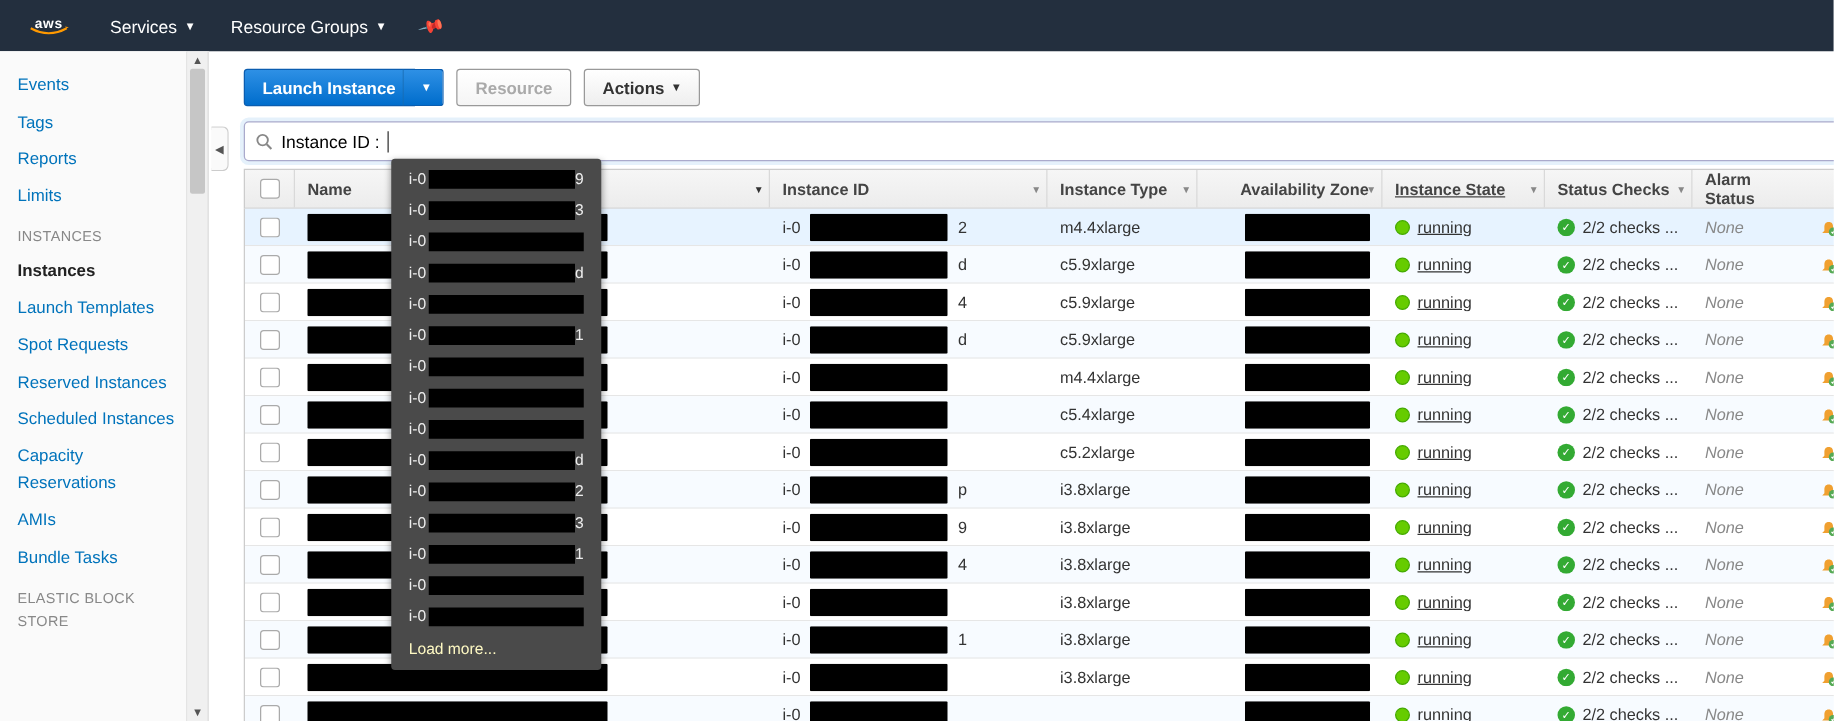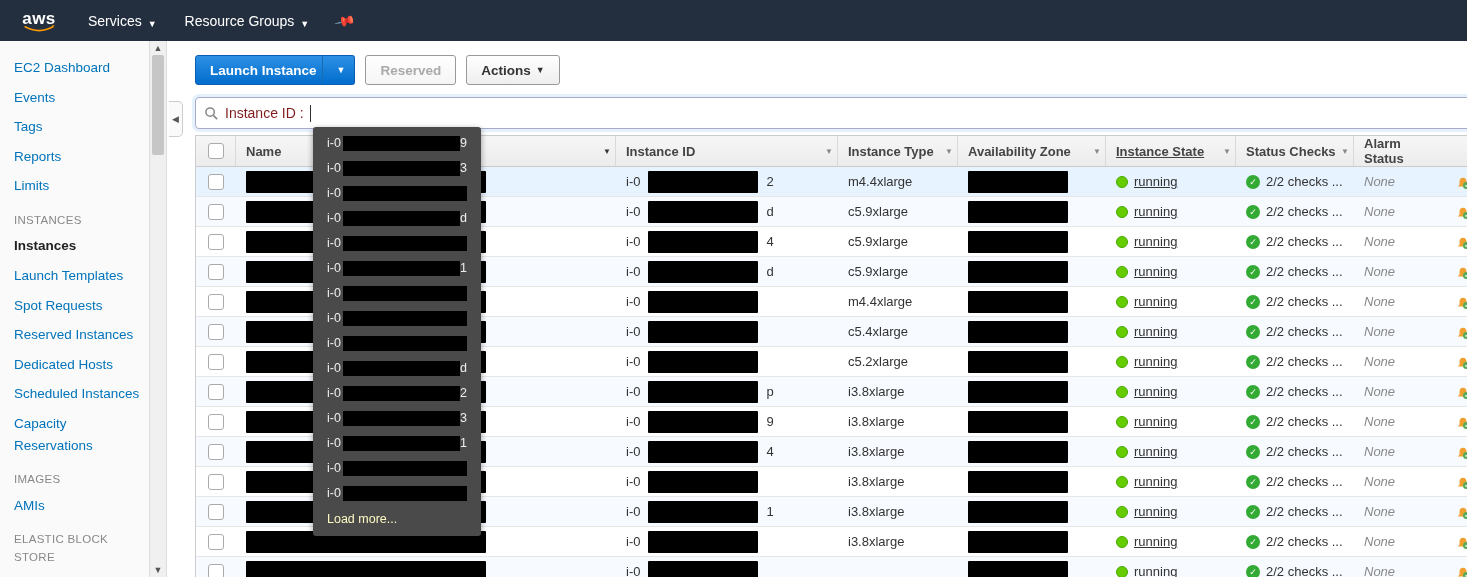--- a/index.html
+++ b/index.html
@@ -1,23 +1,23 @@
 <!DOCTYPE html>
 <html><head>
 <meta charset="utf-8">
 <style>
 * { margin:0; padding:0; box-sizing:border-box; font-family:"Amazon Ember","Helvetica Neue",Arial,sans-serif; }
 body { background:#fff; font-size:13px; color:#333; overflow:hidden; width:1467px; height:577px; position:relative; }
 
 
 .topnav { height:41px; background:#232f3e; display:flex; align-items:center; padding:0 20px; color:#fff; }
 .logo { margin-right:30px; display:flex; flex-direction:column; align-items:center; }
-.logo-text { font-weight:700; font-size:17px; letter-spacing:.5px; color:#fff; }
+.logo-text { font-weight:700; font-size:11px; letter-spacing:.5px; color:#fff; }
 .logo-smile { width:38px; height:8px; margin-top:-4px; }
-.nav-item { margin-right:28px; font-size:14px; cursor:pointer; display:flex; align-items:flex-end; gap:6px; }
+.nav-item { margin-right:28px; font-size:14px; cursor:pointer; display:flex; align-items:center; gap:6px; }
 .nav-item .caret { font-size:9px; }
 .pin-icon { font-size:14px; transform:rotate(30deg); }
 
 
 .main { display:flex; height:calc(100% - 41px); }
 .sidebar-wrap { display:flex; }
 .sidebar { width:150px; background:#fafafa; border-right:1px solid #ddd; padding:12px 0 12px 6px; overflow:auto; line-height:1.6; }
 .sidebar-item { padding:4px 8px; font-size:13.5px; color:#0073bb; cursor:pointer; }
 .sidebar-item.current { color:#222; font-weight:700; }
 .sidebar-section { padding:10px 8px 2px; font-size:11.5px; color:#888; letter-spacing:.3px; }
@@ -32,21 +32,21 @@
 .toolbar { display:flex; gap:10px; align-items:center; margin-bottom:12px; }
 .btn { height:30px; border-radius:3px; border:1px solid #999; background:linear-gradient(#fff,#eee); padding:0 14px; font-size:13.5px; cursor:pointer; display:flex; align-items:center; font-weight:700; color:#333; }
 .btn.primary { background:linear-gradient(#2e90e5,#006dcc); border-color:#0a5db0; color:#fff; }
 .btn.primary-split { border-left:1px solid #1a6cb0; padding:0 9px; margin-left:-10px; border-radius:0 3px 3px 0; }
 .btn.primary.main-part { border-radius:3px 0 0 3px;justify-content:flex-end; }
 .btn.disabled { color:#aaa; cursor:default; background:linear-gradient(#fff,#f5f5f5); }
 .btn .caret { font-size:9px; margin-left:5px; }
 
 .searchbar { margin:0 0 0 0; border:1px solid #aac; border-radius:4px; background:#fff; height:32px; display:flex; align-items:center; padding:0 8px; gap:6px; box-shadow:0 0 0 3px #dfeefacc; }
 .searchbar svg { flex:none; }
-.search-token { font-size:14px; color:#7f1d1d; }
+.search-token { font-size:14px; color:#000000; }
 .search-cursor { width:1px; height:17px; background:#333; }
 
 
 .tablewrap { position:relative; margin-top:6px; }
 .thead { display:flex; background:linear-gradient(#f6f6f6,#ececec); border:1px solid #ccc; height:32px; align-items:stretch; }
 .th { display:flex; align-items:center; padding:0 10px; border-right:1px solid #d9d9d9; font-weight:700; color:#444; position:relative; }
 .th .sort { position:absolute; right:4px; font-size:8px; color:#888; }
 .th .sort.active { color:#333; }
 .cb-cell { width:40px; justify-content:center; }
 .cbox { width:16px; height:16px; border:1px solid #aaa; border-radius:3px; background:#fff; }
@@ -66,21 +66,21 @@
 .alarm-ico svg{ display:block; }
 
 
 .dropdown { position:absolute; left:118px; top:-8px; width:168px; background:#4a4a4a; border-radius:3px; box-shadow:0 2px 6px rgba(0,0,0,.4); z-index:10; padding:4px 0; }
 .dd-item { color:#eee; font-size:12.5px; padding:5px 14px; cursor:pointer; display:flex; }
 .dd-item span:first-child{ flex:none; }
 .dd-redact { background:#000; flex:1; height:15px; margin-left:2px; }
 .dd-more { color:#fef9c3; padding:6px 14px; font-size:12.5px; cursor:pointer; }
 
 
-.c-name{ width:380px; } .c-id{ width:222px; } .c-type{ width:120px; } .c-az{ width:148px; } .c-state{ width:130px;text-decoration:underline; } .c-checks{ width:118px; } .c-alarm{ width:92px; } .c-aicon{ width:34px; }
+.c-name{ width:380px; } .c-id{ width:222px; } .c-type{ width:120px; } .c-az{ width:148px;justify-content:flex-end; } .c-state{ width:130px;text-decoration:underline; } .c-checks{ width:118px; } .c-alarm{ width:92px; } .c-aicon{ width:34px; }
 </style>
 </head>
 <body>
 
 <div class="topnav">
   <div class="logo">
     <span class="logo-text">aws</span>
     <svg class="logo-smile" viewBox="0 0 40 10">
         <path d="M2 2 Q20 12 38 2" stroke="#ff9900" stroke-width="2.2" fill="none"></path>
         <path d="M38 2 l-2 -2 l4 1 z" fill="#ff9900"></path>
@@ -96,35 +96,33 @@
     </div>
   <div class="nav-item">
       <span class="pin-icon">📌</span>
     </div>
 </div>
 
 <div class="main">
 
   <div class="sidebar-wrap">
     <div class="sidebar" id="sidebar">
-        <div class="sidebar-item">EC2 Dashboard</div>
         <div class="sidebar-item">Events</div>
         <div class="sidebar-item">Tags</div>
         <div class="sidebar-item">Reports</div>
         <div class="sidebar-item">Limits</div>
         <div class="sidebar-section">INSTANCES</div>
         <div class="sidebar-item current">Instances</div>
         <div class="sidebar-item">Launch Templates</div>
         <div class="sidebar-item">Spot Requests</div>
         <div class="sidebar-item">Reserved Instances</div>
-        <div class="sidebar-item">Dedicated Hosts</div>
         <div class="sidebar-item">Scheduled Instances</div>
         <div class="sidebar-item">Capacity Reservations</div>
-        <div class="sidebar-section">IMAGES</div>
         <div class="sidebar-item">AMIs</div>
+        <div class="sidebar-item">Bundle Tasks</div>
         <div class="sidebar-section">ELASTIC BLOCK STORE</div>
       </div>
     <div class="sb-scroll">
       <div class="sb-arrow" style="top:0">▲</div>
       <div class="sb-thumb"></div>
       <div class="sb-arrow" style="bottom:0">▼</div>
     </div>
     <div class="collapse-tab">
         <div>◀</div>
       </div>
@@ -134,21 +132,21 @@
     <div class="toolbar">
       <div style="display:flex">
         <div class="btn primary main-part">
             <span>Launch Instance</span>
           </div>
         <div class="btn primary primary-split">
             <span class="caret">▼</span>
           </div>
       </div>
       <div class="btn disabled">
-          <span>Reserved</span>
+          <span>Resource</span>
         </div>
       <div class="btn">
           <span>Actions</span>
           <span class="caret">▼</span>
         </div>
     </div>
 
     <div class="searchbar">
       <svg width="15" height="15" viewBox="0 0 16 16">
           <circle cx="6.5" cy="6.5" r="4.5" stroke="#888" stroke-width="1.6" fill="none"></circle>

